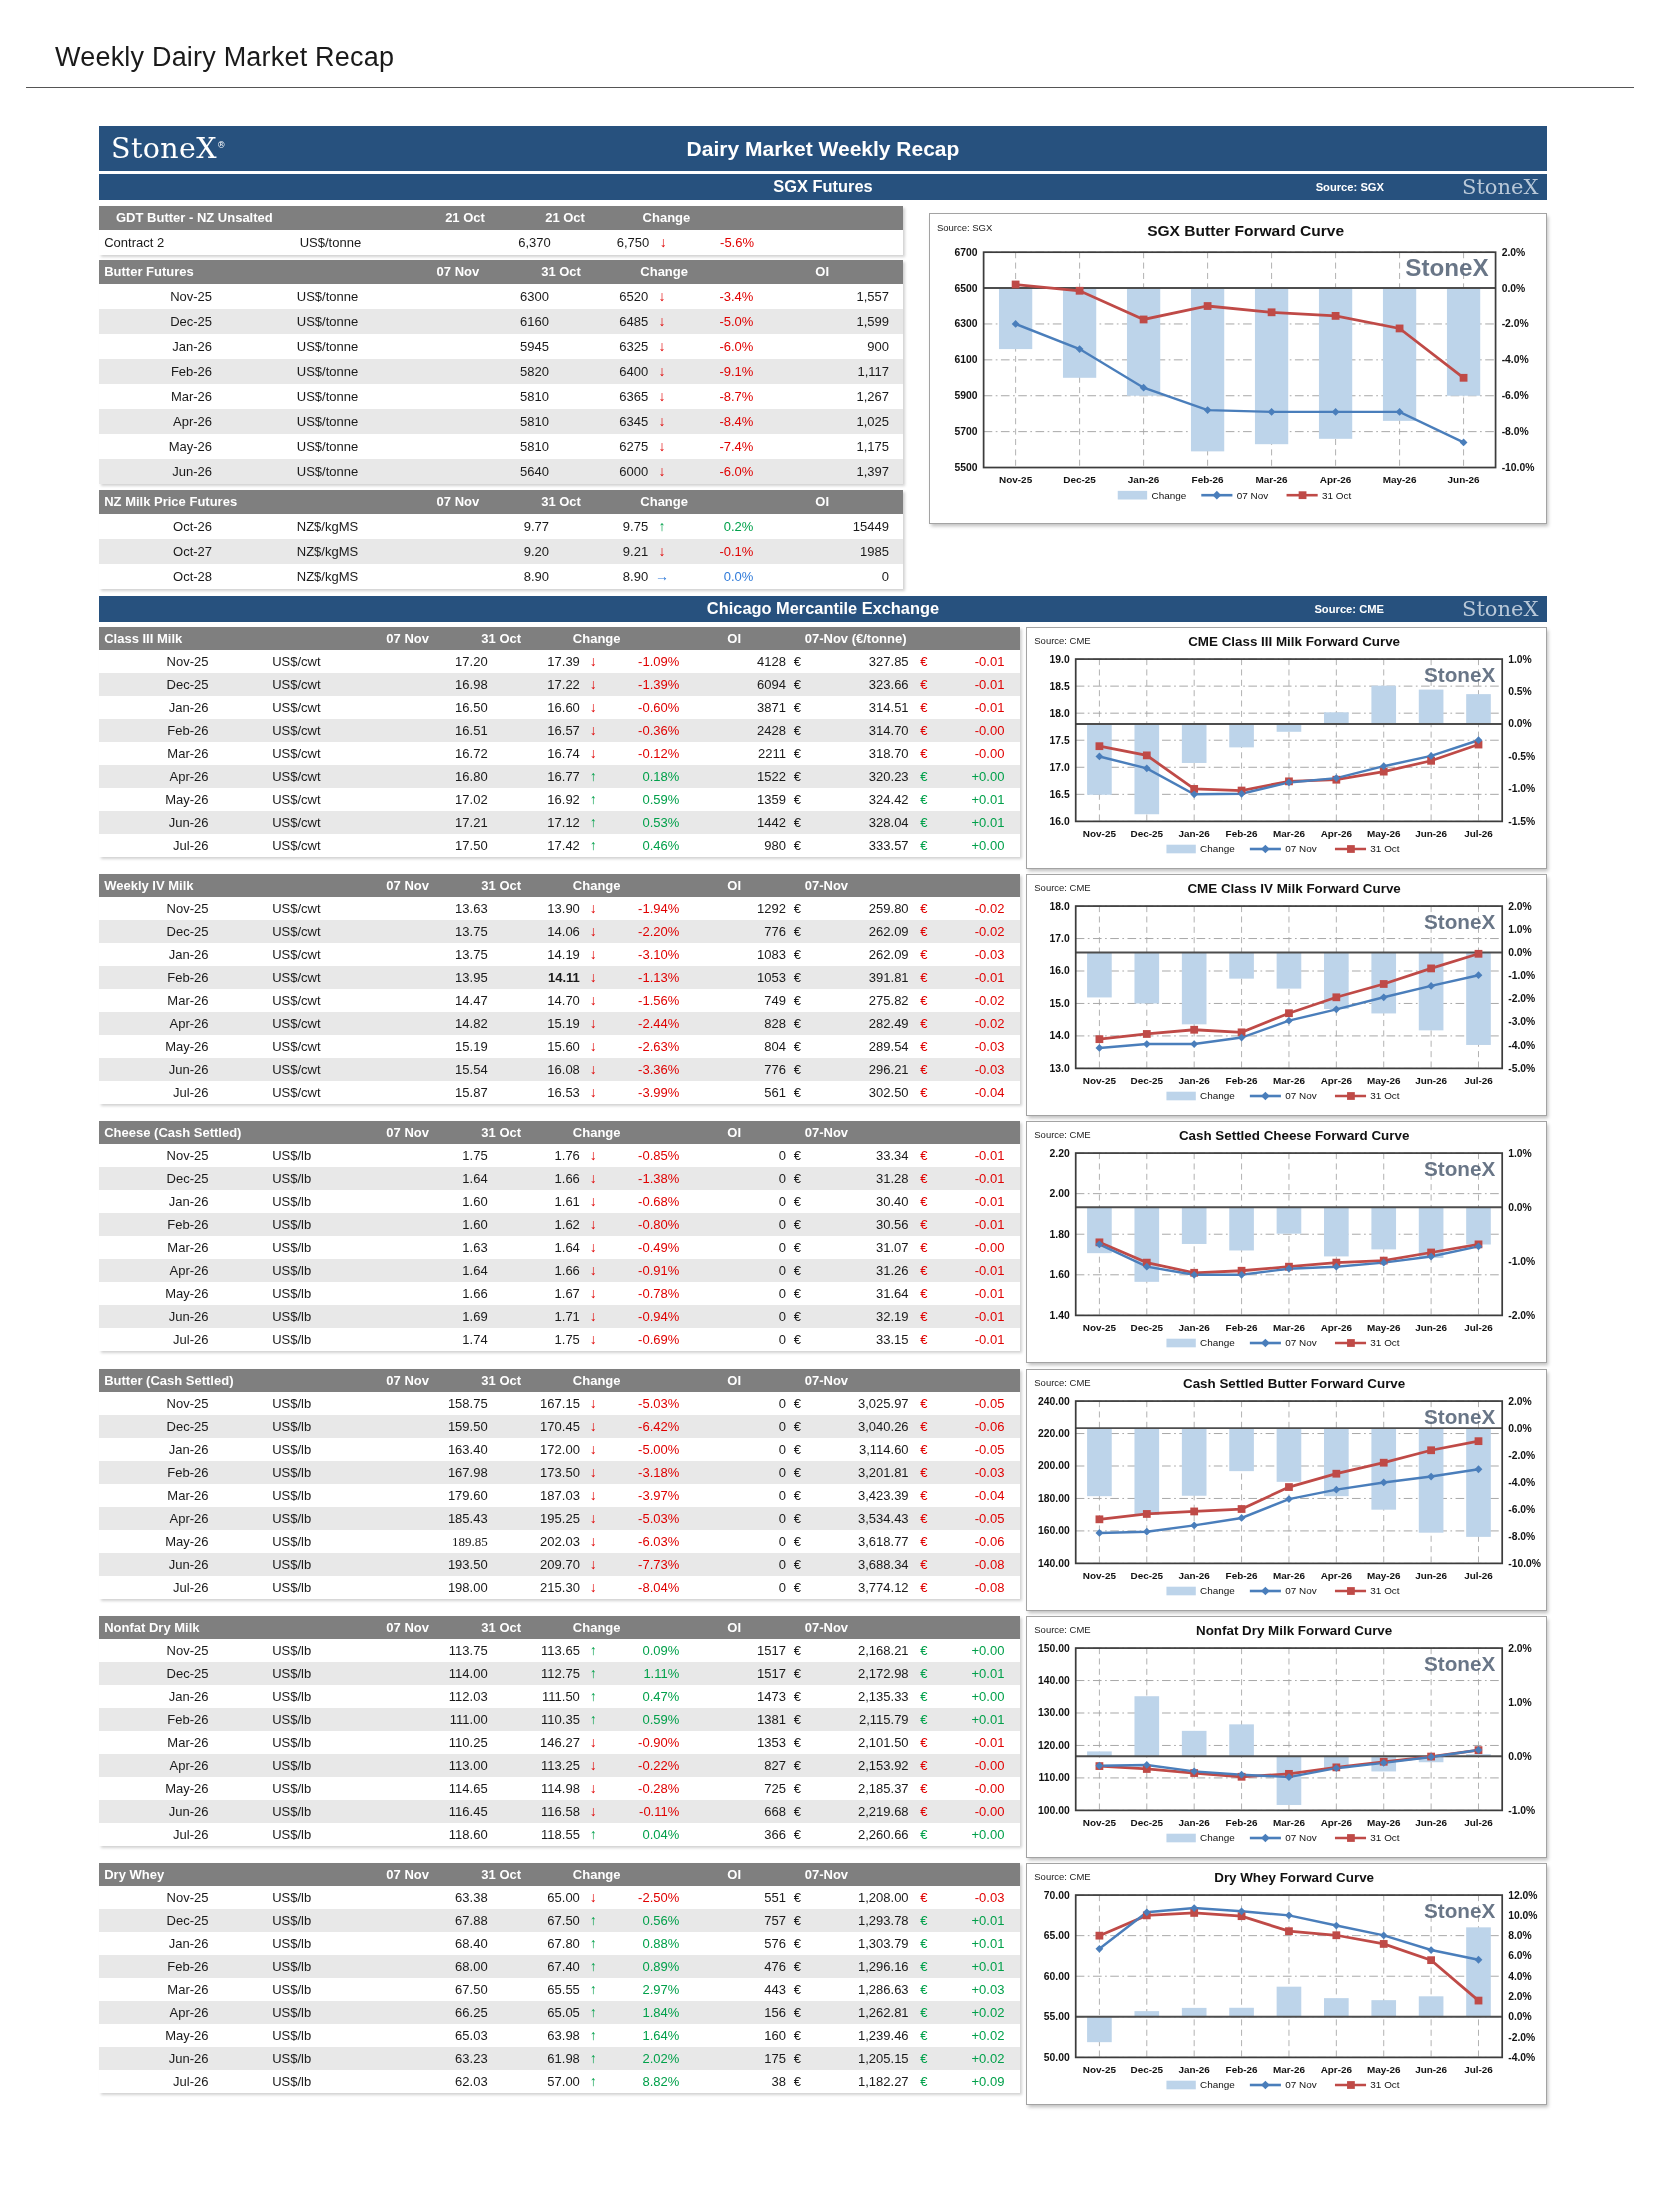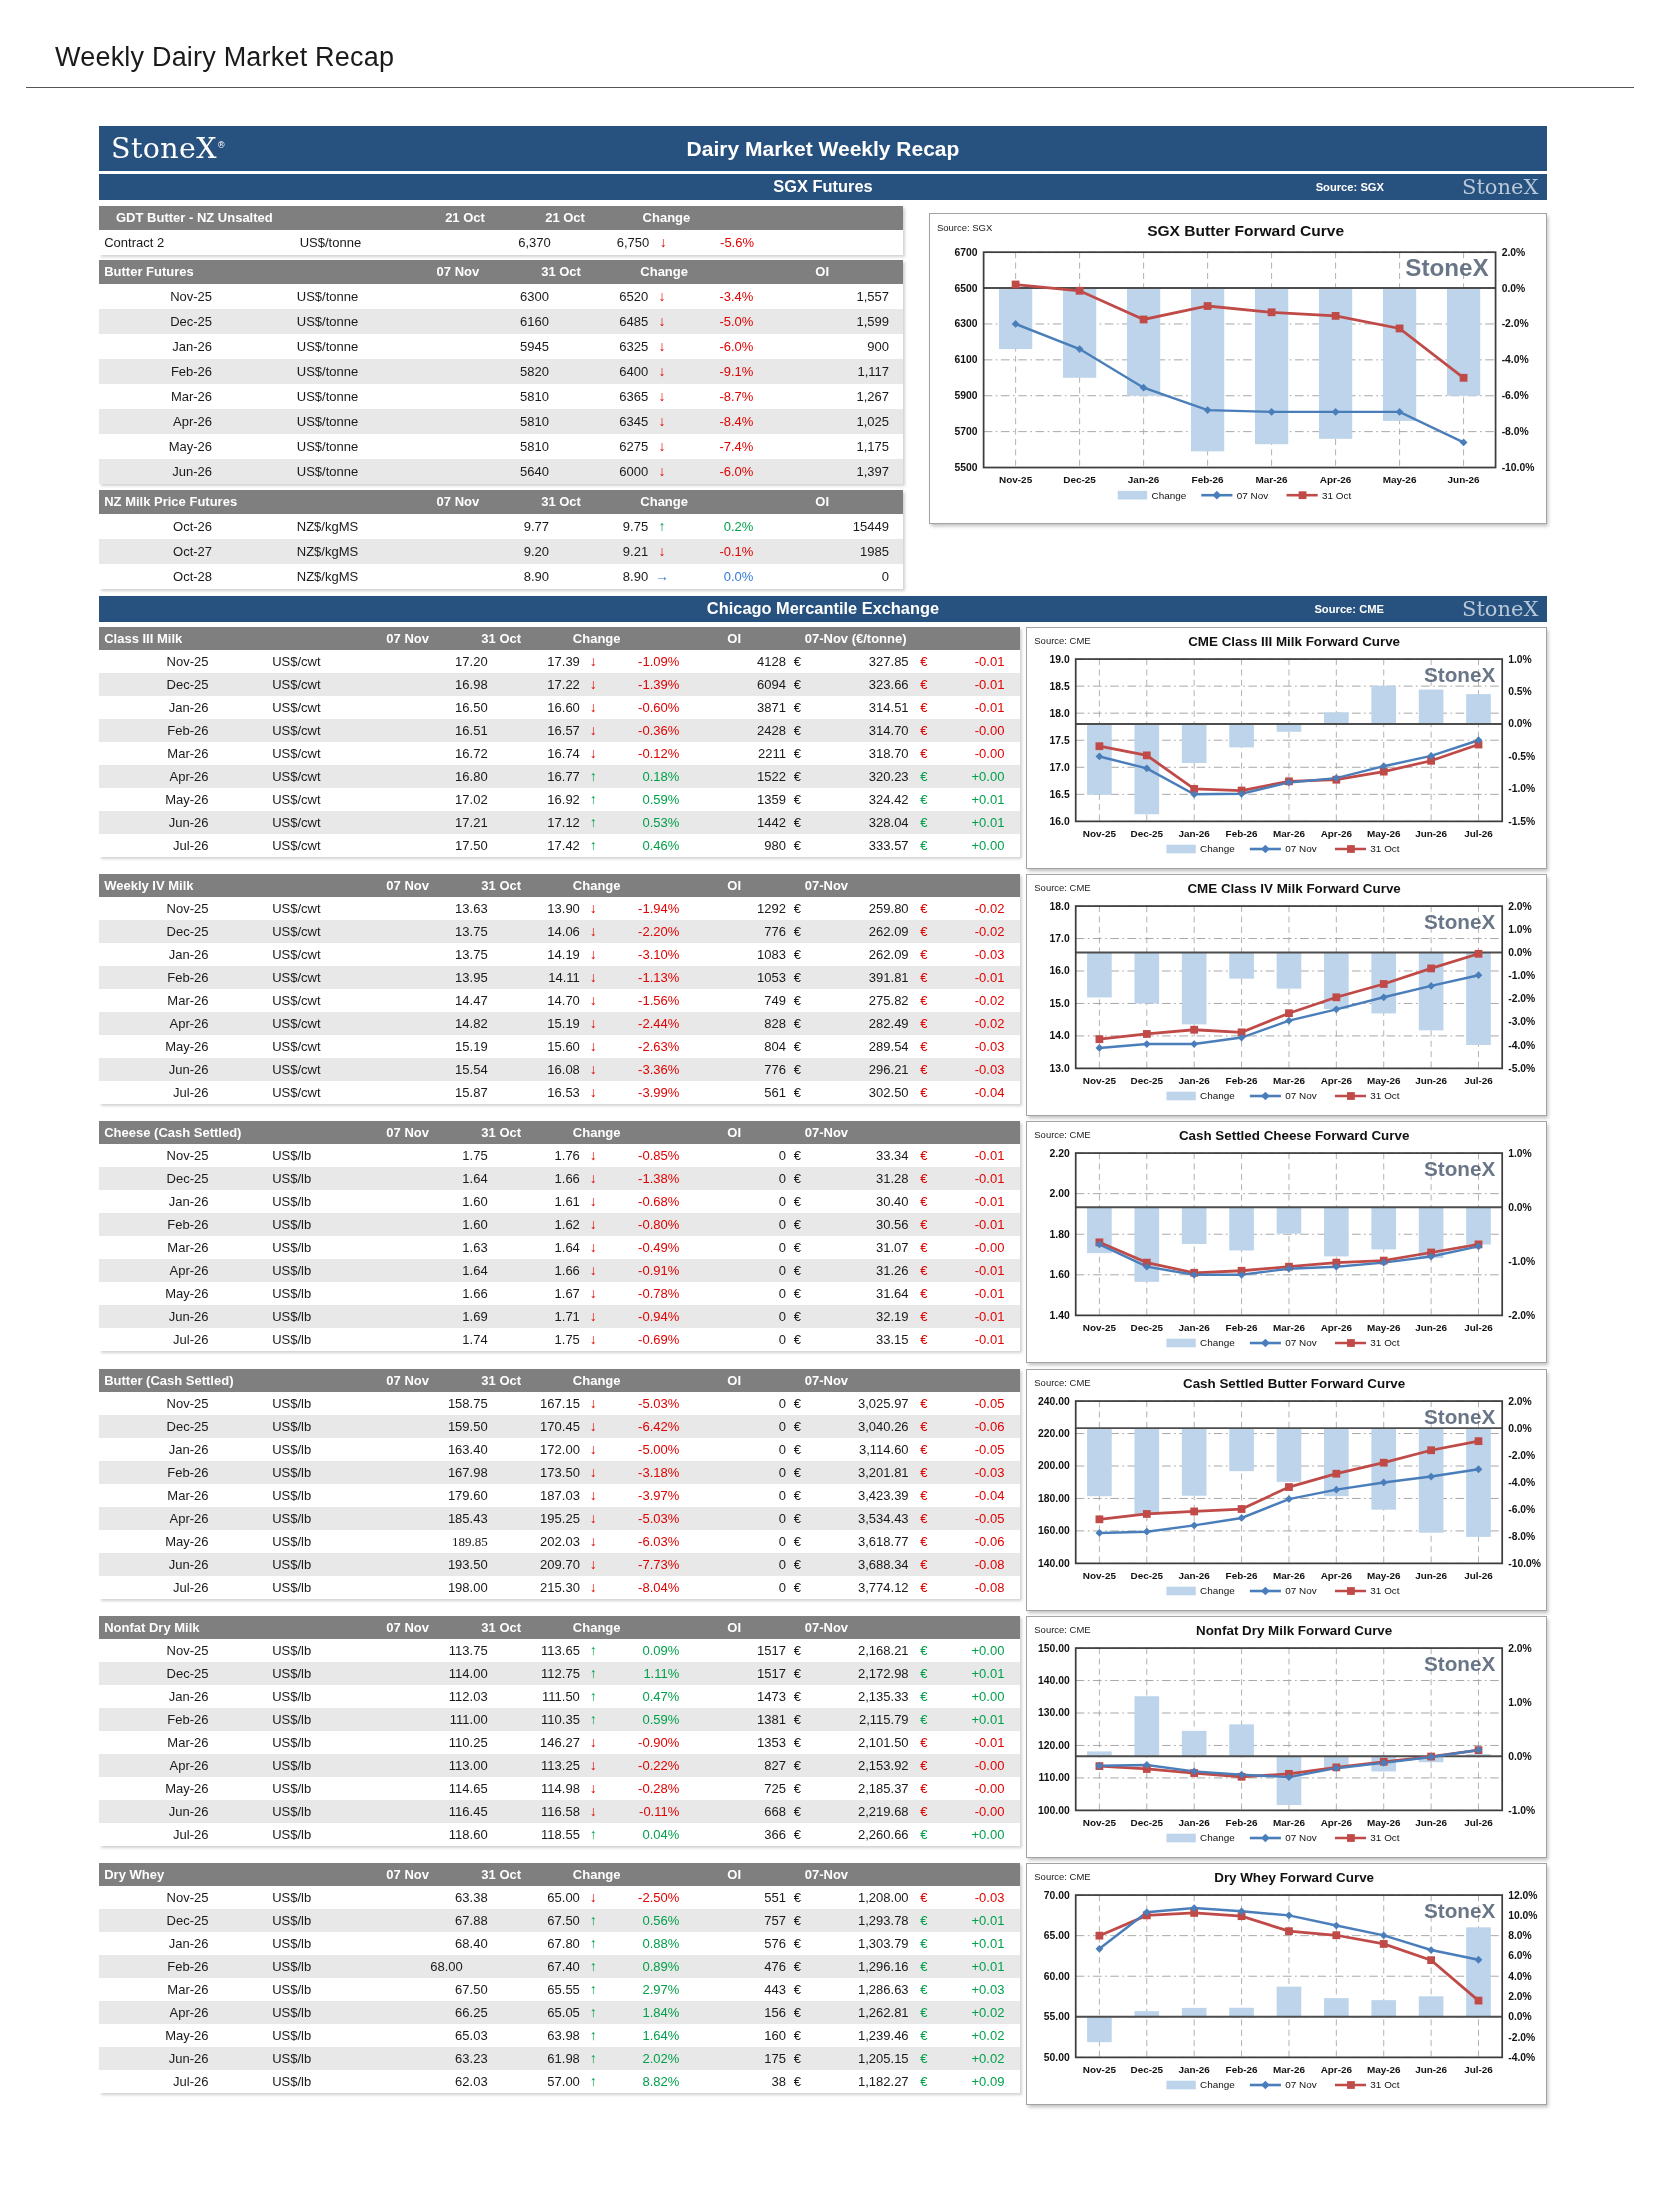--- a/index.html
+++ b/index.html
@@ -550,21 +550,21 @@
               <div class="cell r" style="width: 116px; padding-right: 1.7px;">1083</div>
               <div class="cell c" style="width: 21.6px;">€</div>
               <div class="cell r" style="width: 112px; padding-right: 1.7px;">262.09</div>
               <div class="cell c red" style="width: 30px;">€</div>
               <div class="cell r red" style="width: 74px; padding-right: 15.6px;">-0.03</div>
             </div>
             <div class="trow alt">
               <div class="cell r" style="width: 121px; padding-right: 1.7px;">Feb-26</div>
               <div class="cell l" style="width: 147px; padding-left: 62px;">US$/cwt</div>
               <div class="cell r" style="width: 91px; padding-right: 1.7px;">13.95</div>
-              <div class="cell r" style="width: 100px; padding-right: 1.7px;">14.11</div>
+              <div class="cell r" style="width: 100px; padding-right: 1.7px; font-weight: bold;">14.11</div>
               <div class="cell c arrow red" style="width: 26px;">↓</div>
               <div class="cell r red" style="width: 82px; padding-right: 1.7px;">-1.13%</div>
               <div class="cell r" style="width: 116px; padding-right: 1.7px;">1053</div>
               <div class="cell c" style="width: 21.6px;">€</div>
               <div class="cell r" style="width: 112px; padding-right: 1.7px;">391.81</div>
               <div class="cell c red" style="width: 30px;">€</div>
               <div class="cell r red" style="width: 74px; padding-right: 15.6px;">-0.01</div>
             </div>
             <div class="trow">
               <div class="cell r" style="width: 121px; padding-right: 1.7px;">Mar-26</div>
@@ -1386,21 +1386,21 @@
               <div class="cell r green" style="width: 82px; padding-right: 1.7px;">0.88%</div>
               <div class="cell r" style="width: 116px; padding-right: 1.7px;">576</div>
               <div class="cell c" style="width: 21.6px;">€</div>
               <div class="cell r" style="width: 112px; padding-right: 1.7px;">1,303.79</div>
               <div class="cell c green" style="width: 30px;">€</div>
               <div class="cell r green" style="width: 74px; padding-right: 15.6px;">+0.01</div>
             </div>
             <div class="trow alt">
               <div class="cell r" style="width: 121px; padding-right: 1.7px;">Feb-26</div>
               <div class="cell l" style="width: 147px; padding-left: 62px;">US$/lb</div>
-              <div class="cell r" style="width: 91px; padding-right: 1.7px; text-align: center;">68.00</div>
+              <div class="cell r" style="width: 91px; padding-right: 1.7px;">68.00</div>
               <div class="cell r" style="width: 100px; padding-right: 1.7px;">67.40</div>
               <div class="cell c arrow green" style="width: 26px;">↑</div>
               <div class="cell r green" style="width: 82px; padding-right: 1.7px;">0.89%</div>
               <div class="cell r" style="width: 116px; padding-right: 1.7px;">476</div>
               <div class="cell c" style="width: 21.6px;">€</div>
               <div class="cell r" style="width: 112px; padding-right: 1.7px;">1,296.16</div>
               <div class="cell c green" style="width: 30px;">€</div>
               <div class="cell r green" style="width: 74px; padding-right: 15.6px;">+0.01</div>
             </div>
             <div class="trow">

